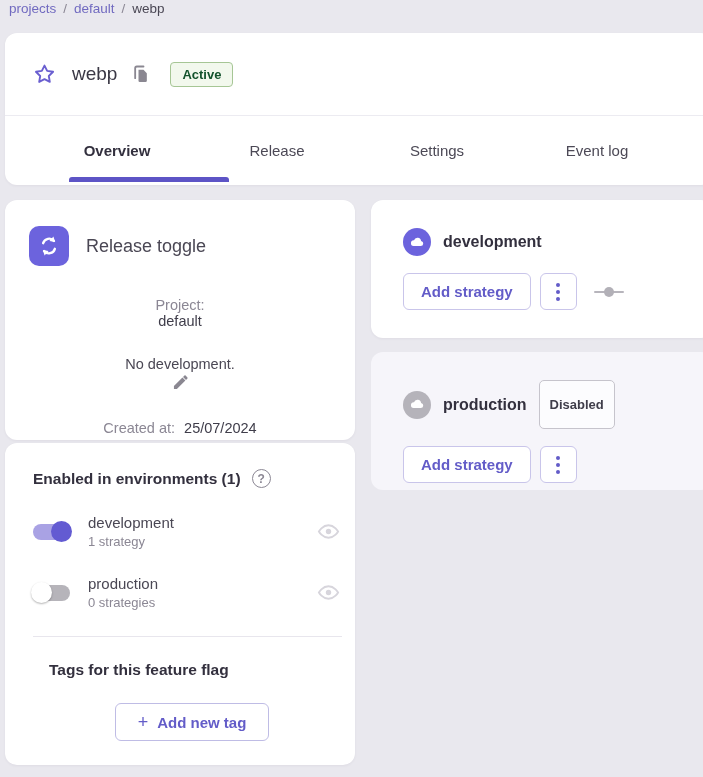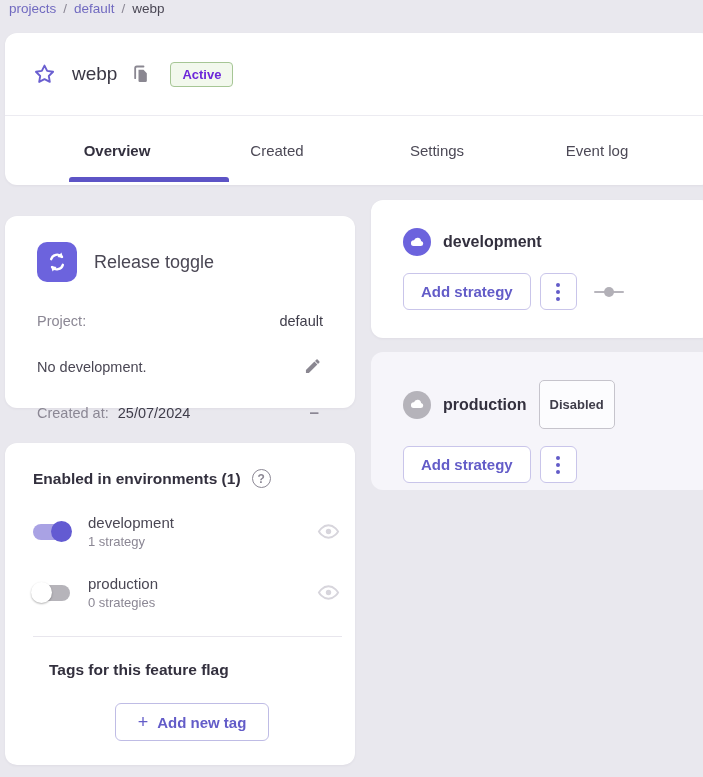--- a/index.html
+++ b/index.html
@@ -18,43 +18,43 @@
 
   
   .header-card { left:5px; top:33px; width:708px; height:152px; }
   .header-row { height:82px; display:flex; align-items:center; padding:0 26px; }
   .star-btn { width:26px; height:26px; display:flex; align-items:center;
     justify-content:center; cursor:pointer; }
   .page-title { font-size:19px; font-weight:500; color:#3A3845;
     margin:0 13px 0 15px; }
   .copy-btn { width:22px; height:22px; display:flex; align-items:center;
     justify-content:center; cursor:pointer; margin-right:18px; }
-  .status-badge { font-size:13px; font-weight:bold; color:#6d28d9;
+  .status-badge { font-size:13px; font-weight:bold; color:#14532d;
     background:#F2F8ED; border:1px solid #A6C695; border-radius:4px;
     padding:4px 11px; }
   .header-divider { height:1px; background:#ECEBF1; }
 
   
   .tabs-row { position:relative; height:69px; display:flex;
     margin-left:32px; }
   .tab { width:160px; display:flex; align-items:center; justify-content:center;
     font-size:15px; color:#4C4956; cursor:pointer; }
   .tab.active { font-weight:bold; color:#33303E; }
   .tab-underline { position:absolute; left:32px; bottom:3px; width:160px;
     height:5px; background:#5D54C6; border-radius:3px 3px 0 0; }
 
   
-  .details-card { left:5px; top:216px; width:350px; height:192px;
-    padding:26px 32px; }
+  .details-card { left:5px; top:200px; width:350px; height:240px;
+    padding:26px 24px; }
   .type-row { display:flex; align-items:center; margin-bottom:31px; }
   .type-icon { width:40px; height:40px; border-radius:10px; background:#6C63DD;
     display:flex; align-items:center; justify-content:center; }
   .type-label { font-size:18px; color:#4A4754; margin-left:17px; }
   .detail-row { display:flex; align-items:center; justify-content:space-between;
-    font-size:14.5px; margin-bottom:27px; }
+    font-size:14.5px; margin-bottom:27px;flex-direction:column; }
   .detail-row:last-child { margin-bottom:0; }
   .lbl-gray { color:#8B8794; }
   .lbl-dark { color:#4A4754; }
   .val-dark { color:#3F3D4A; }
   .created-left { display:flex; gap:9px; align-items:flex-end; }
   .icon-btn { background:none; border:none; cursor:pointer; display:flex;
     align-items:center; justify-content:center; padding:0; }
   .minus-dash { color:#8B8794; font-size:17px; font-weight:bold; line-height:1;
     padding-right:4px; }
 
@@ -149,21 +149,21 @@
       <svg width="20" height="20" viewBox="0 0 24 24">
         <path d="M5 17V5a2 2 0 0 1 2-2h8" fill="none" stroke="#8A8791" stroke-width="2.2" stroke-linecap="round"></path>
         <path d="M9 7h6l4 4v9a1.5 1.5 0 0 1-1.5 1.5h-7A1.5 1.5 0 0 1 9 20z" fill="#8A8791"></path>
       </svg>
     </span>
     <span class="status-badge">Active</span>
   </div>
   <div class="header-divider"></div>
   <div class="tabs-row">
     <div class="tab active">Overview</div>
-    <div class="tab">Created</div>
+    <div class="tab">Release</div>
     <div class="tab">Settings</div>
     <div class="tab">Event log</div>
     <div class="tab-underline"></div>
   </div>
 </section>
 
 <section class="card details-card">
   <div class="type-row">
     <span class="type-icon">
       <svg width="26" height="26" viewBox="0 0 24 24">

